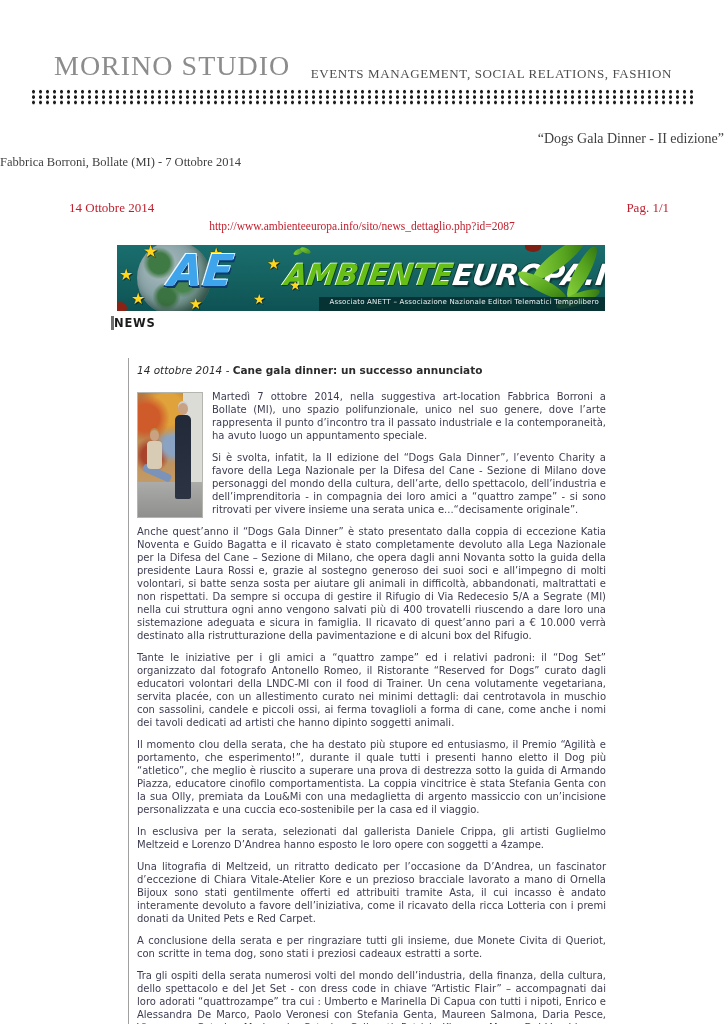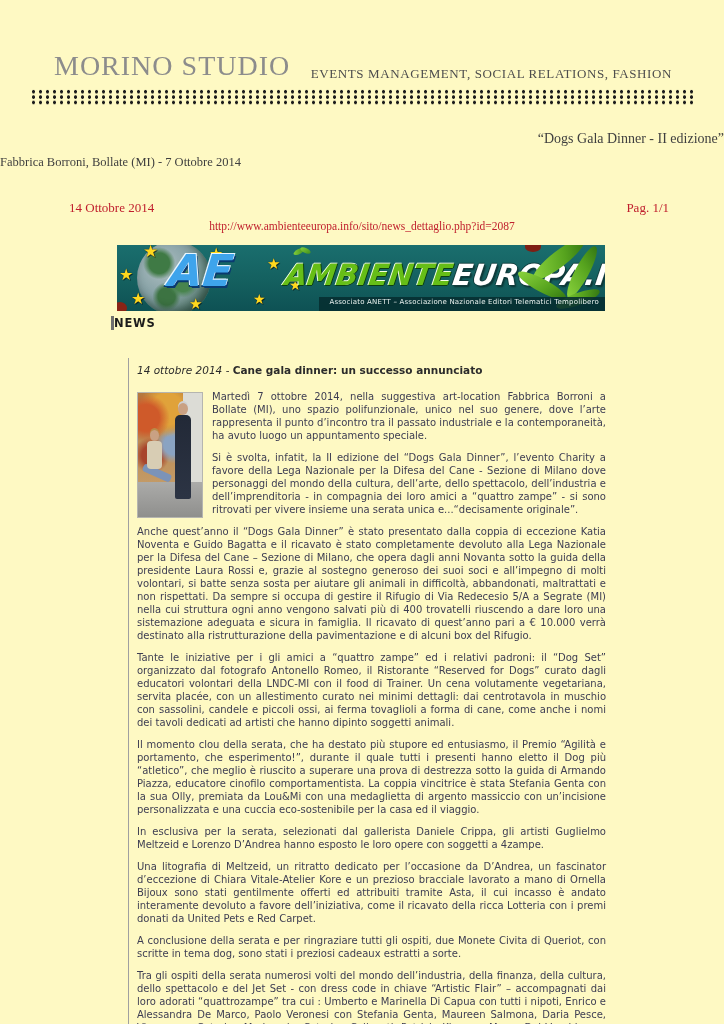--- a/index.html
+++ b/index.html
@@ -1,18 +1,18 @@
 <!DOCTYPE html>
 <html><head>
 <meta charset="utf-8">
 <style>
   * { margin:0; padding:0; box-sizing:border-box; }
   body { background:#e8e8e8; }
   .page {
-    width:724px; height:1024px; position:relative; background:#fef9c3;
+    width:724px; height:1024px; position:relative; background:#ffffff;
     margin:0 auto; overflow:hidden;
     font-family:"DejaVu Sans", sans-serif;
   }
 
   
   .brand {
     position:absolute; left:54px; top:50px;
     font-family:"Liberation Serif", serif;
     font-size:28px; color:#8c8c8c; letter-spacing:1px; font-weight:400;
   }
@@ -206,19 +206,19 @@
 
     <div>
 
     <p>Martedì 7 ottobre 2014, nella suggestiva art-location Fabbrica Borroni a Bollate (MI), uno spazio polifunzionale, unico nel suo genere, dove l’arte rappresenta il punto d’incontro tra il passato industriale e la contemporaneità, ha avuto luogo un appuntamento speciale.</p>
         <p>Si è svolta, infatit, la II edizione del “Dogs Gala Dinner”, l’evento Charity a favore della Lega Nazionale per la Difesa del Cane - Sezione di Milano dove personaggi del mondo della cultura, dell’arte, dello spettacolo, dell’industria e dell’imprenditoria - in compagnia dei loro amici a “quattro zampe” - si sono ritrovati per vivere insieme una serata unica e...“decisamente originale”.</p>
         <p>Anche quest’anno il “Dogs Gala Dinner” è stato presentato dalla coppia di eccezione Katia Noventa e Guido Bagatta e il ricavato è stato completamente devoluto alla Lega Nazionale per la Difesa del Cane – Sezione di Milano, che opera dagli anni Novanta sotto la guida della presidente Laura Rossi e, grazie al sostegno generoso dei suoi soci e all’impegno di molti volontari, si batte senza sosta per aiutare gli animali in difficoltà, abbandonati, maltrattati e non rispettati. Da sempre si occupa di gestire il Rifugio di Via Redecesio 5/A a Segrate (MI) nella cui struttura ogni anno vengono salvati più di 400 trovatelli riuscendo a dare loro una sistemazione adeguata e sicura in famiglia. Il ricavato di quest’anno pari a € 10.000 verrà destinato alla ristrutturazione della pavimentazione e di alcuni box del Rifugio.</p>
         <p>Tante le iniziative per i gli amici a “quattro zampe” ed i relativi padroni: il “Dog Set” organizzato dal fotografo Antonello Romeo, il Ristorante “Reserved for Dogs” curato dagli educatori volontari della LNDC-MI con il food di Trainer. Un cena volutamente vegetariana, servita placée, con un allestimento curato nei minimi dettagli: dai centrotavola in muschio con sassolini, candele e piccoli ossi, ai ferma tovaglioli a forma di cane, come anche i nomi dei tavoli dedicati ad artisti che hanno dipinto soggetti animali.</p>
         <p>Il momento clou della serata, che ha destato più stupore ed entusiasmo, il Premio “Agilità e portamento, che esperimento!”, durante il quale tutti i presenti hanno eletto il Dog più “atletico”, che meglio è riuscito a superare una prova di destrezza sotto la guida di Armando Piazza, educatore cinofilo comportamentista. La coppia vincitrice è stata Stefania Genta con la sua Olly, premiata da Lou&amp;Mi con una medaglietta di argento massiccio con un’incisione personalizzata e una cuccia eco-sostenibile per la casa ed il viaggio.</p>
         <p>In esclusiva per la serata, selezionati dal gallerista Daniele Crippa, gli artisti Guglielmo Meltzeid e Lorenzo D’Andrea hanno esposto le loro opere con soggetti a 4zampe.</p>
         <p>Una litografia di Meltzeid, un ritratto dedicato per l’occasione da D’Andrea, un fascinator d’eccezione di Chiara Vitale-Atelier Kore e un prezioso bracciale lavorato a mano di Ornella Bijoux sono stati gentilmente offerti ed attribuiti tramite Asta, il cui incasso è andato interamente devoluto a favore dell’iniziativa, come il ricavato della ricca Lotteria con i premi donati da United Pets e Red Carpet.</p>
-        <p>A conclusione della serata e per ringraziare tutti gli ospiti, due Monete Civita di Queriot, con scritte in tema dog, sono stati i preziosi cadeaux estratti a sorte.</p>
+        <p>A conclusione della serata e per ringraziare tutti gli insieme, due Monete Civita di Queriot, con scritte in tema dog, sono stati i preziosi cadeaux estratti a sorte.</p>
         <p>Tra gli ospiti della serata numerosi volti del mondo dell’industria, della finanza, della cultura, dello spettacolo e del Jet Set - con dress code in chiave “Artistic Flair” – accompagnati dai loro adorati “quattrozampe” tra cui : Umberto e Marinella Di Capua con tutti i nipoti, Enrico e Alessandra De Marco, Paolo Veronesi con Stefania Genta, Maureen Salmona, Daria Pesce, Vincenzo e Caterina Mariconda, Caterina Collovati, Patricia Kieran e Mauro Del Vecchio con Anna Repellini.</p>
       </div>
 
   </div>
 
 </div>
 
 </body></html>

